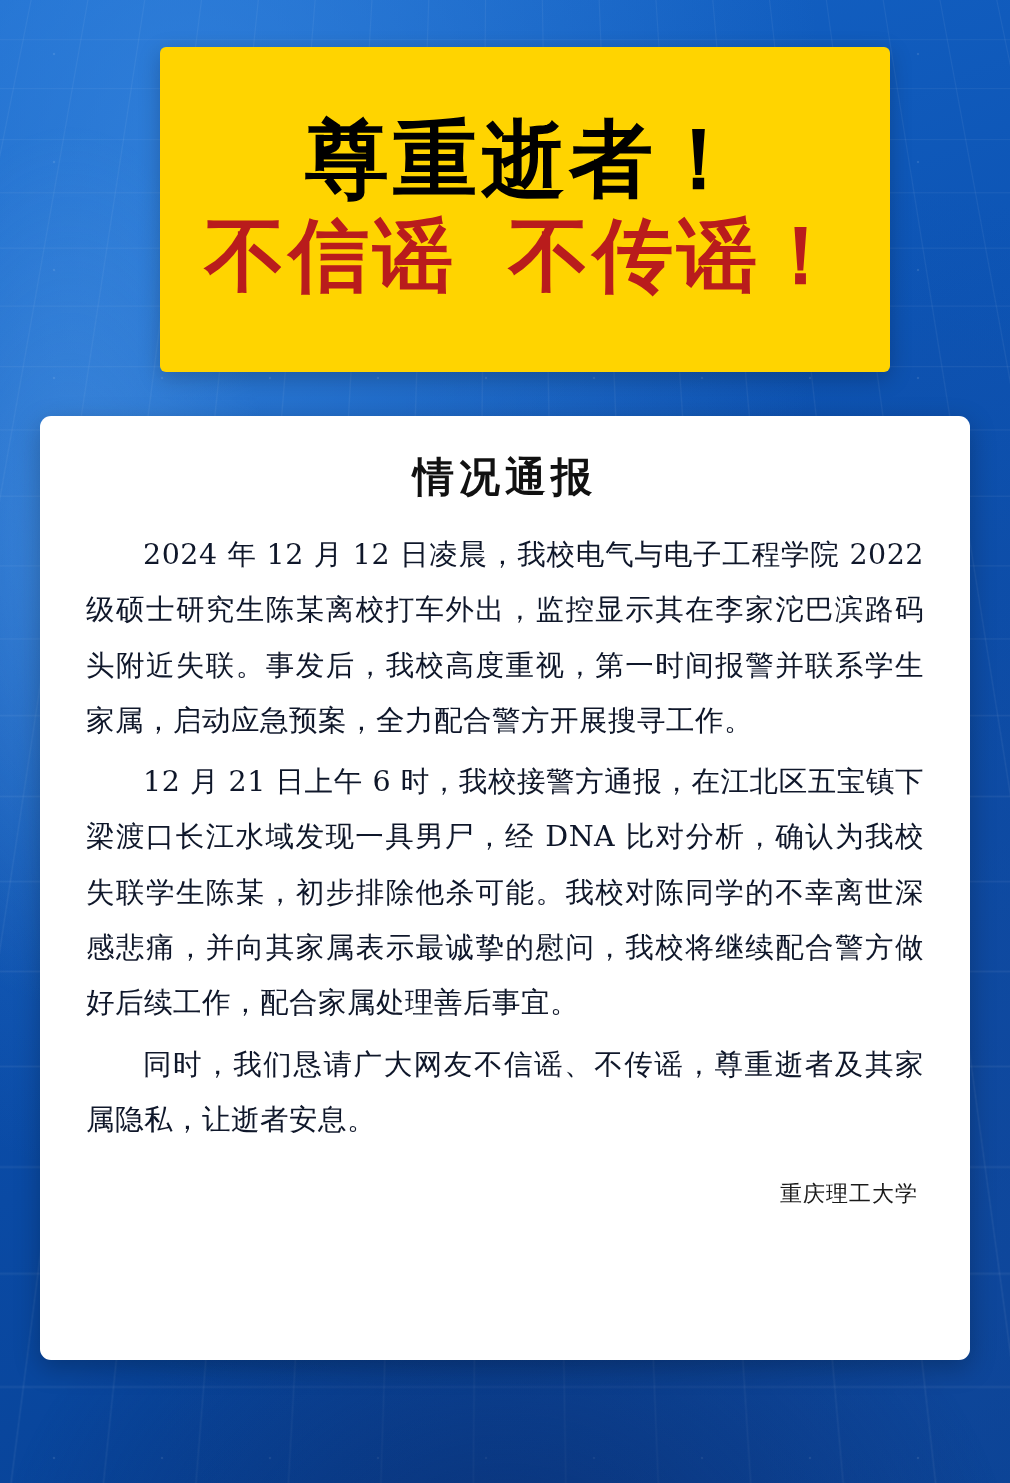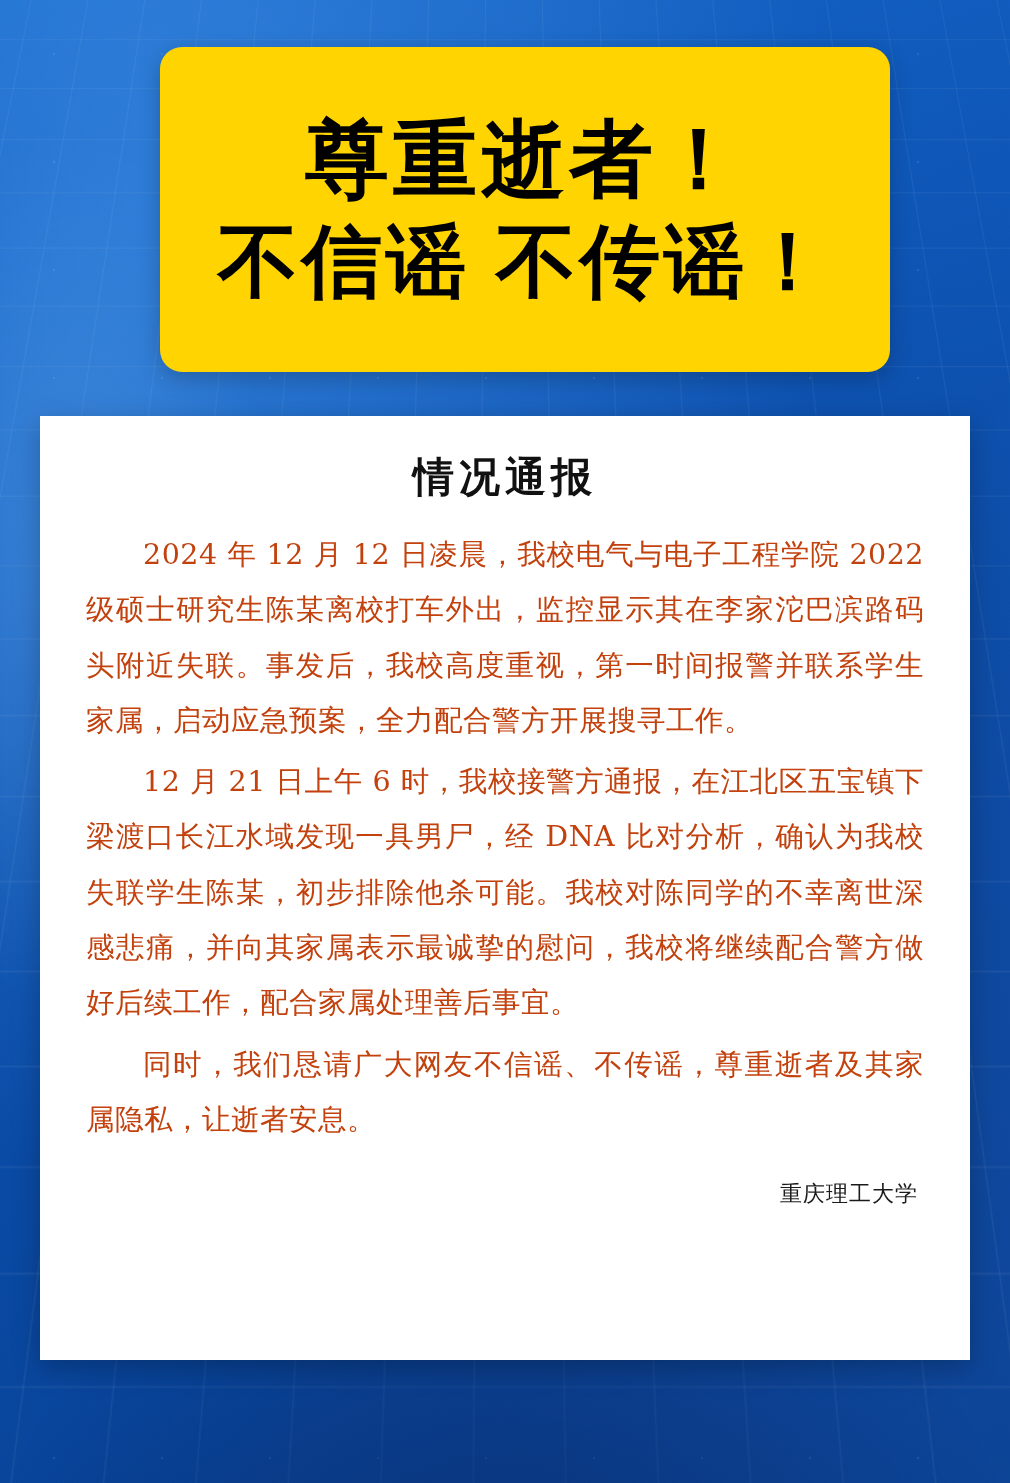--- a/index.html
+++ b/index.html
@@ -63,73 +63,74 @@
   }
 
   
   .banner {
     position: absolute;
     left: 160px;
     top: 47px;
     width: 730px;
     height: 325px;
     background: #ffd400;
-    border-radius: 22px;
+    border-radius: 6px;
     box-shadow: 0 6px 22px rgba(0,0,0,0.22);
     display: flex;
     flex-direction: column;
     align-items: center;
     justify-content: center;
     gap: 16px;
   }
   .banner-line1 {
     font-family: "DejaVu Sans", "Liberation Sans", sans-serif;
     font-weight: 700;
     font-size: 84px;
     line-height: 1.05;
     color: #000;
     letter-spacing: 4px;
     white-space: nowrap;
   }
   .banner-line2 {
-    font-family: Liberation Sans, sans-serif;
+    font-family: Liberation Mono, monospace;
     font-weight: 700;
     font-size: 80px;
     line-height: 1.05;
-    color: #000000;
+    color: #b91c1c;
     letter-spacing: 4px;
     white-space: nowrap;
   }
 
   
   .notice {
     position: absolute;
     left: 40px;
     top: 416px;
     width: 930px;
     height: 944px;
     background: #ffffff;
     box-shadow: 0 8px 26px rgba(0,0,0,0.25);
     box-sizing: border-box;
     padding: 26px 46px 28px 46px;
+    border-radius: 11px;
   }
   .notice-title {
     text-align: center;
     font-family: "DejaVu Serif", "Liberation Serif", serif;
     font-weight: 700;
     font-size: 41px;
     letter-spacing: 5px;
     color: #111;
     margin: 8px 0 22px 0;
   }
   .notice-body p {
     font-family: "DejaVu Serif", "Liberation Serif", serif;
     font-size: 28.5px;
     line-height: 1.94;
-    color: #c2410c;
+    color: #0f172a;
     margin: 0 0 6px 0;
     text-align: justify;
     text-indent: 2em;
     letter-spacing: 0.5px;
   }
   .notice-sign {
     margin-top: 26px;
     text-align: right;
   }
   .notice-sign div {

